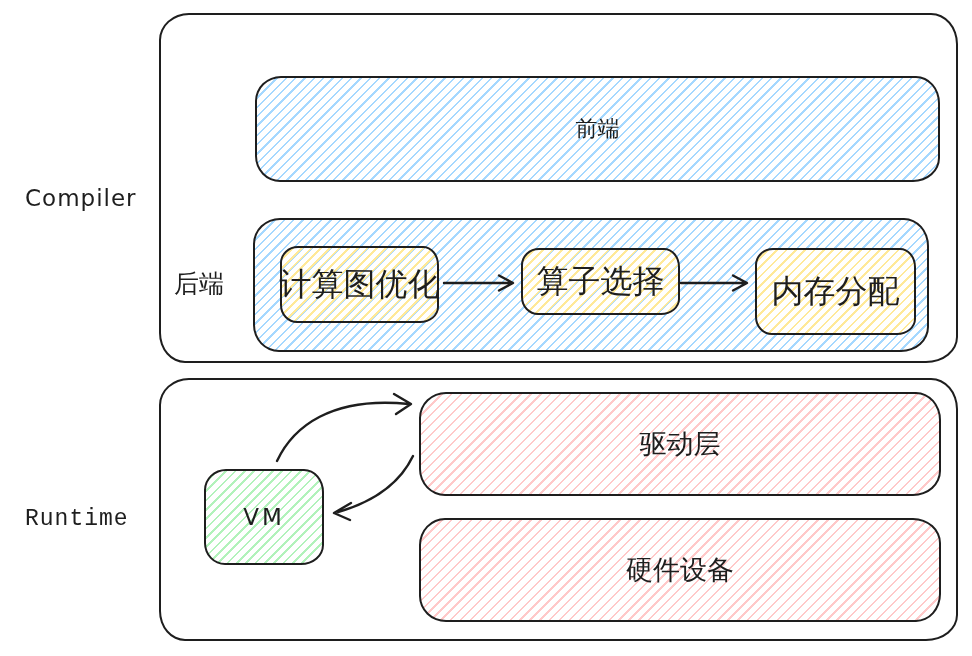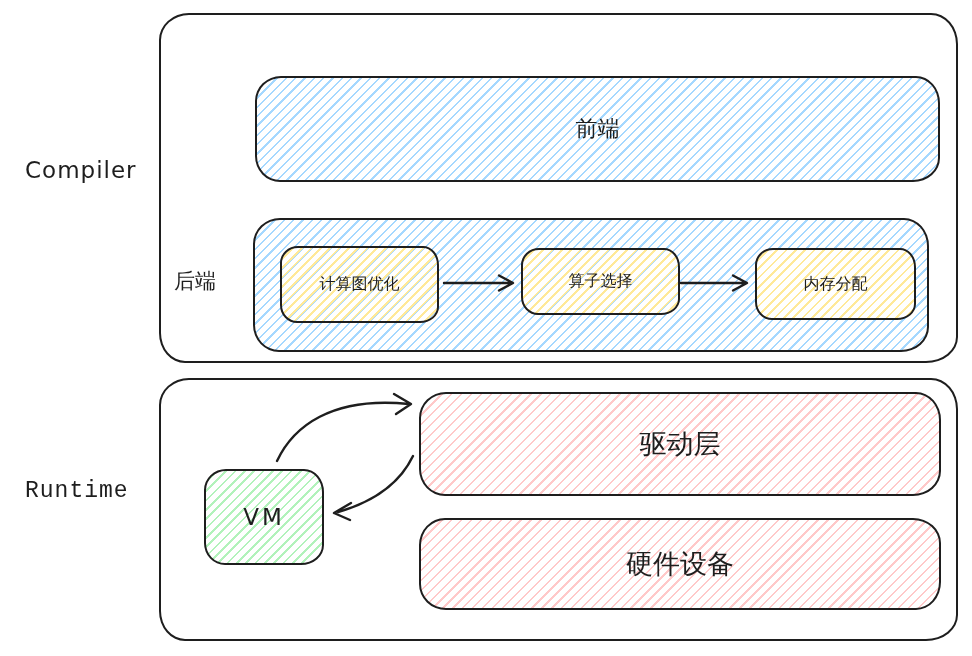--- a/index.html
+++ b/index.html
@@ -56,71 +56,72 @@
     justify-content: center;
   }
 
   
   .section-label {
     position: absolute;
     font-size: 23px;
     letter-spacing: 1px;
     color: var(--stroke, #1e1e1e);
     white-space: nowrap;
+    margin-top: 28px;
   }
   #compiler-label { left: 25px; top: 157px; }
   #runtime-label  { left: 25px; top: 478px; font-family: Liberation Mono, monospace; }
 
   
   #compiler-box { left: 159px; top: 13px; width: 799px; height: 350px; }
 
   #frontend-box {
     left: 255px; top: 76px; width: 685px; height: 106px;
     border-radius: 26px 24px 27px 25px / 25px 27px 24px 26px;
     font-size: 22px;
   }
   #backend-label {
     position: absolute;
     left: 174px; top: 267px;
-    font-size: 21px;
+    font-size: 25px;
     white-space: nowrap;
   }
   #backend-box {
     left: 253px; top: 218px; width: 676px; height: 134px;
     border-radius: 27px 25px 28px 26px / 26px 28px 25px 27px;
   }
 
   .step-box {
     position: absolute;
     box-sizing: border-box;
     border: 2px solid var(--stroke, #1e1e1e);
     border-radius: 18px 16px 19px 17px / 17px 19px 16px 18px;
-    font-size: 16px;
+    font-size: 32px;
     white-space: nowrap;
   }
   #step-graph-opt   { left: 25px;  top: 26px; width: 159px; height: 77px; }
   #step-op-select   { left: 266px; top: 28px; width: 159px; height: 67px; }
-  #step-mem-alloc   { left: 500px; top: 28px; width: 161px; height: 72px; }
+  #step-mem-alloc   { left: 500px; top: 28px; width: 161px; height: 87px; }
 
   
   #runtime-box { left: 159px; top: 378px; width: 799px; height: 263px; }
 
   #vm-box {
     left: 43px; top: 89px; width: 120px; height: 96px;
     border-radius: 22px 20px 23px 21px / 21px 23px 20px 22px;
     font-size: 23px;
     letter-spacing: 3px;
   }
   #driver-box {
     left: 258px; top: 12px; width: 522px; height: 104px;
     border-radius: 27px 25px 28px 26px / 26px 28px 25px 27px;
     font-size: 27px;
   }
   #hardware-box {
-    left: 258px; top: 138px; width: 522px; height: 92px;
+    left: 258px; top: 138px; width: 522px; height: 104px;
     border-radius: 26px 28px 25px 27px / 27px 25px 28px 26px;
     font-size: 27px;
   }
 
   
   #arrows-overlay {
     position: absolute;
     left: 0; top: 0;
     width: 972px; height: 656px;
     pointer-events: none;

